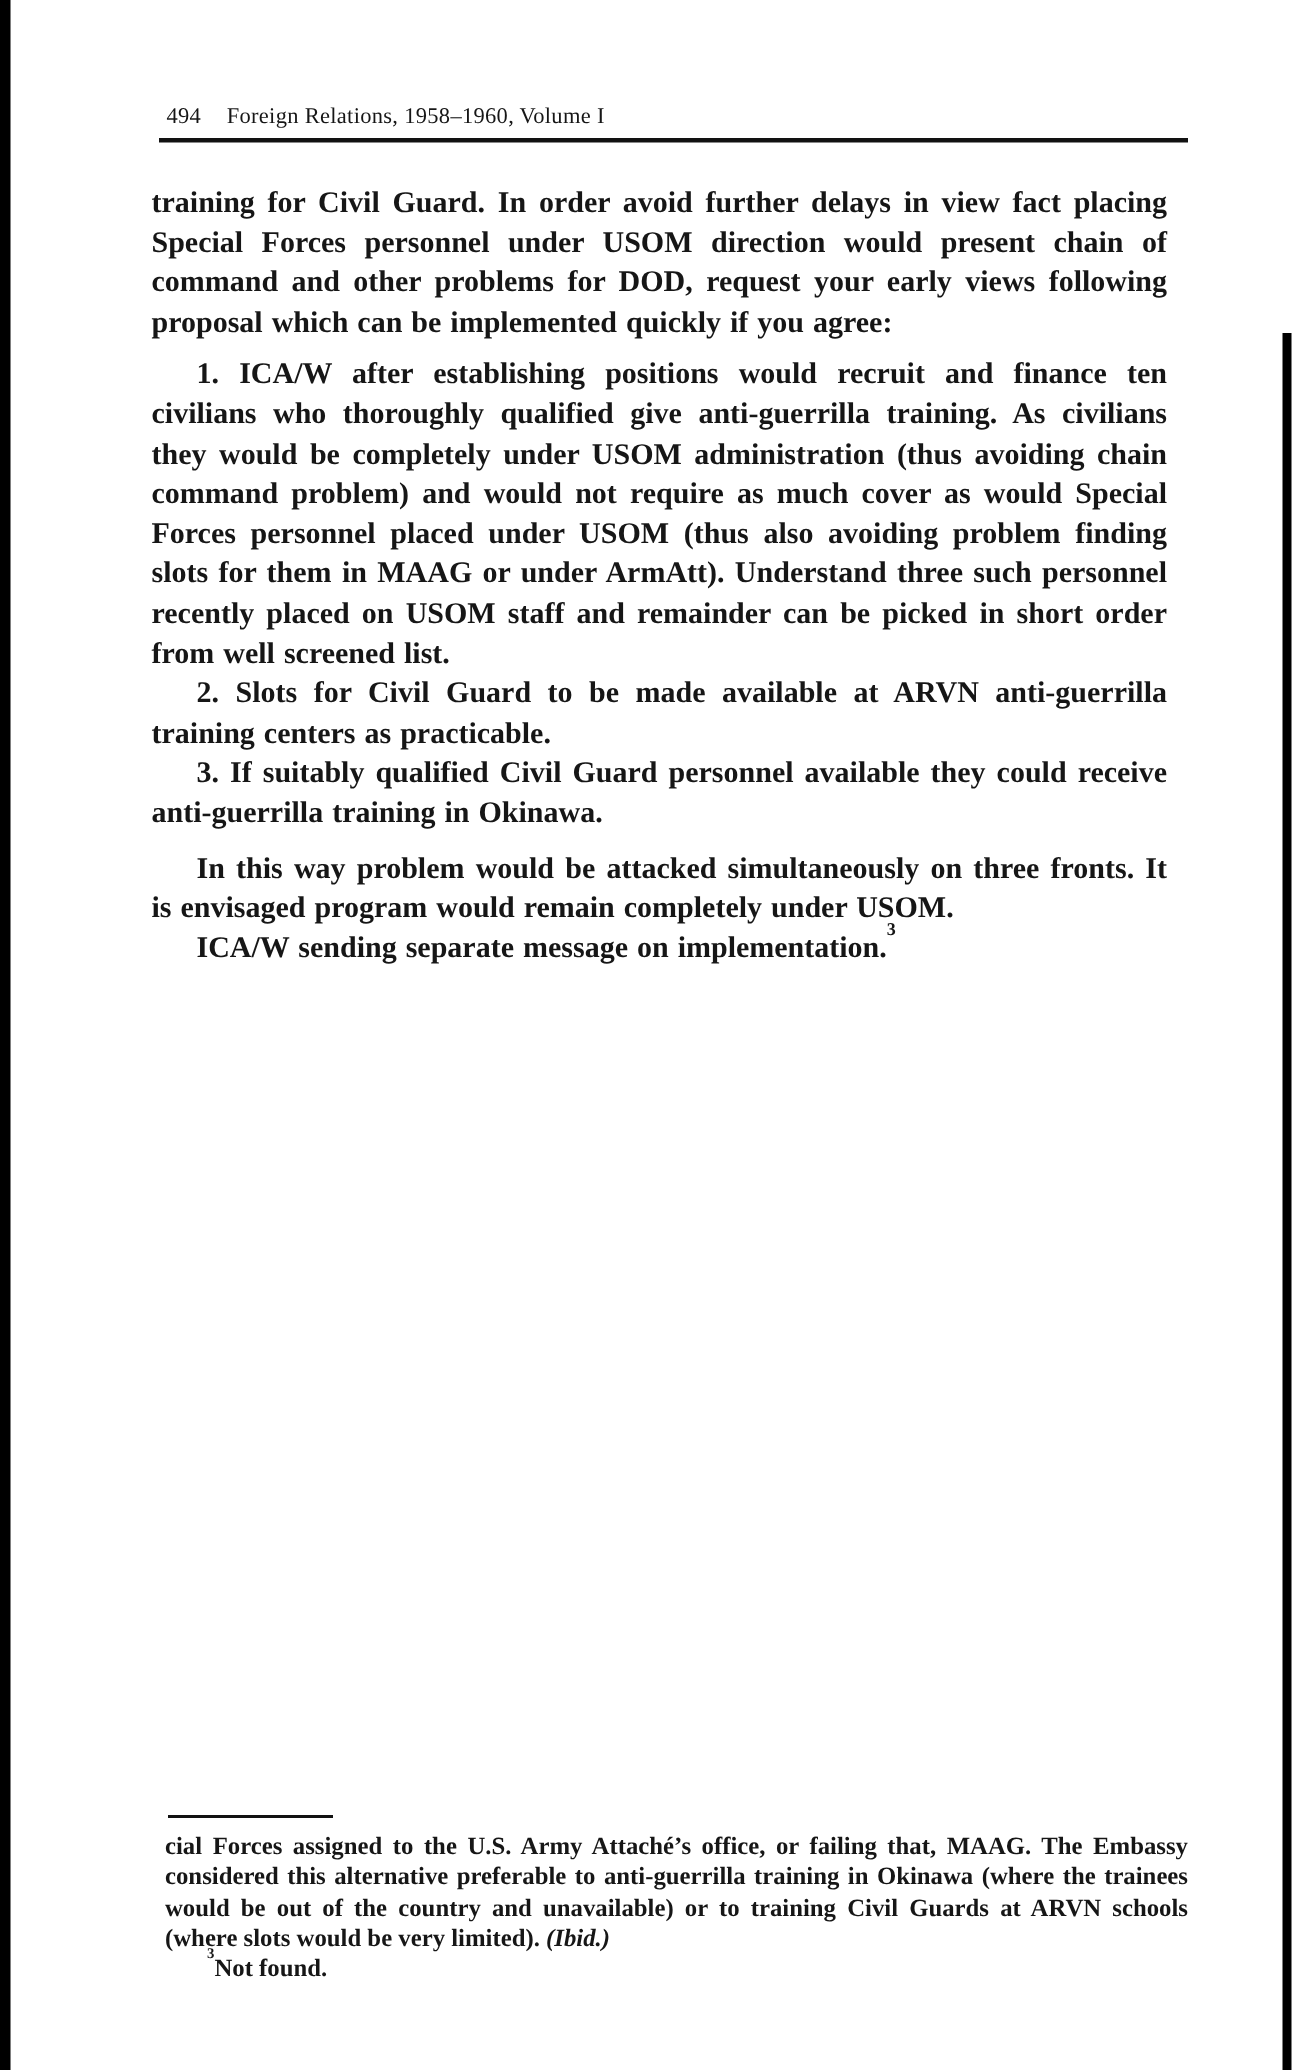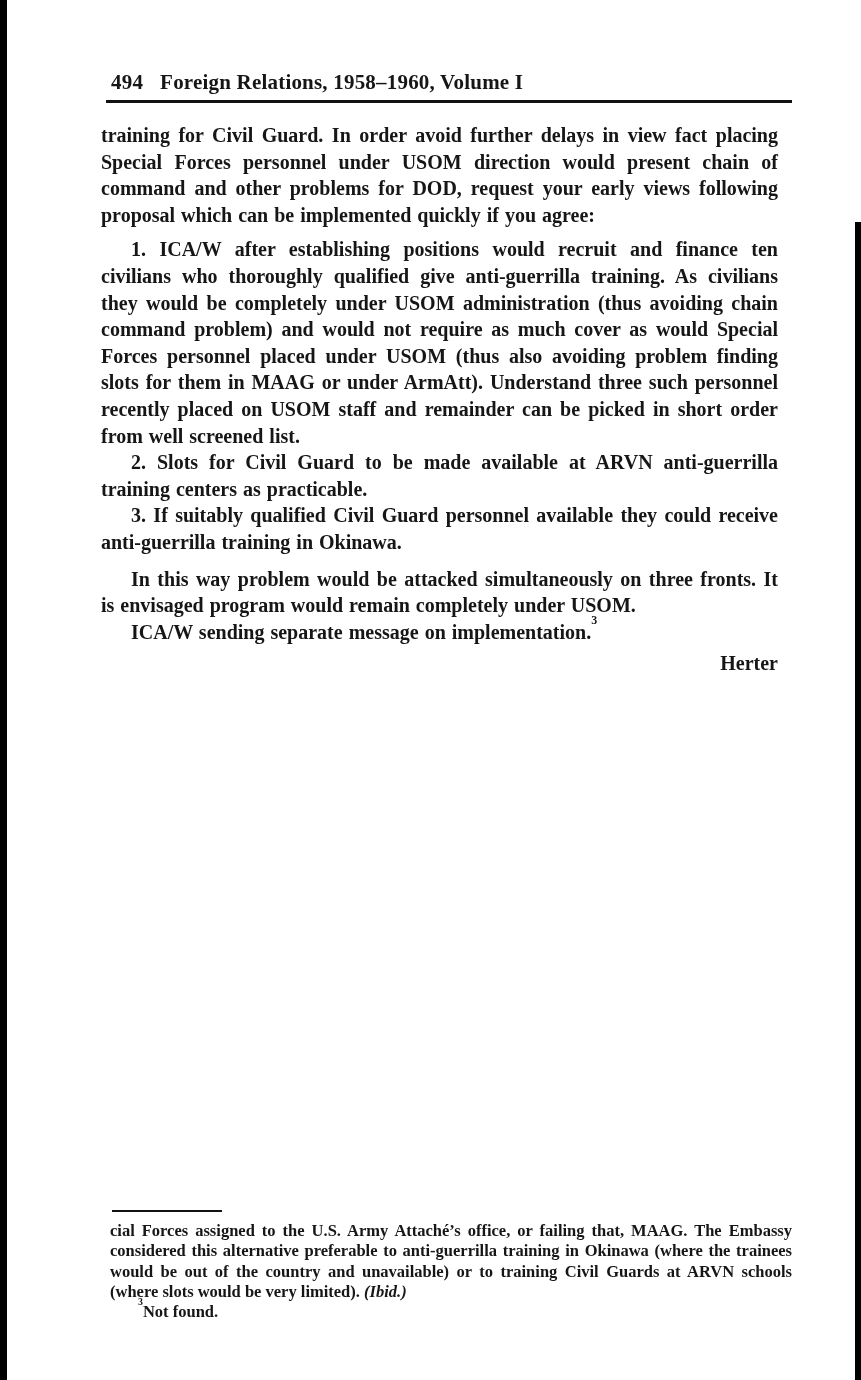--- a/index.html
+++ b/index.html
@@ -30,22 +30,22 @@
     background: #000000;
   }
 
   
   .page-header {
     position: absolute;
     left: 106px; top: 70px;
     width: 686px;
     border-bottom: 3px solid #121212;
     padding-bottom: 5px;
-    font-size: 21px;
-    font-weight: 700;
+    font-size: 15px;
+    font-weight: 400;
     letter-spacing: 0.2px;
     white-space: nowrap;
   }
   .page-header .page-number { margin-left: 5px; }
   .page-header .page-title  { margin-left: 17px; }
 
   
   .body-text {
     position: absolute;
     left: 101px; top: 122px;
@@ -101,20 +101,19 @@
   <span class="page-number">494</span><span class="page-title">Foreign Relations, 1958–1960, Volume I</span>
 </div>
 
 <div class="body-text">
   <p>training for Civil Guard. In order avoid further delays in view fact placing Special Forces personnel under USOM direction would present chain of command and other problems for DOD, request your early views following proposal which can be implemented quickly if you agree:</p>
   <p class="indent sp-before-items">1. ICA/W after establishing positions would recruit and finance ten civilians who thoroughly qualified give anti-guerrilla training. As civilians they would be completely under USOM administration (thus avoiding chain command problem) and would not require as much cover as would Special Forces personnel placed under USOM (thus also avoiding problem finding slots for them in MAAG or under ArmAtt). Understand three such personnel recently placed on USOM staff and remainder can be picked in short order from well screened list.</p>
   <p class="indent">2. Slots for Civil Guard to be made available at ARVN anti-guerrilla training centers as practicable.</p>
   <p class="indent">3. If suitably qualified Civil Guard personnel available they could receive anti-guerrilla training in Okinawa.</p>
   <p class="indent sp-before-para">In this way problem would be attacked simultaneously on three fronts. It is envisaged program would remain completely under USOM.</p>
   <p class="indent"><span>ICA/W sending separate message on implementation.</span><sup>3</sup></p>
-  <p class="signature">Herter</p>
 </div>
 
 <div class="footnotes">
   <div class="footnote-rule"></div>
   <p><span>cial Forces assigned to the U.S. Army Attaché’s office, or failing that, MAAG. The Embassy considered this alternative preferable to anti-guerrilla training in Okinawa (where the trainees would be out of the country and unavailable) or to training Civil Guards at ARVN schools (where slots would be very limited). </span><i>(Ibid.)</i></p>
   <p class="note-indent"><sup>3</sup><span>Not found.</span></p>
 </div>
 
 </body></html>

